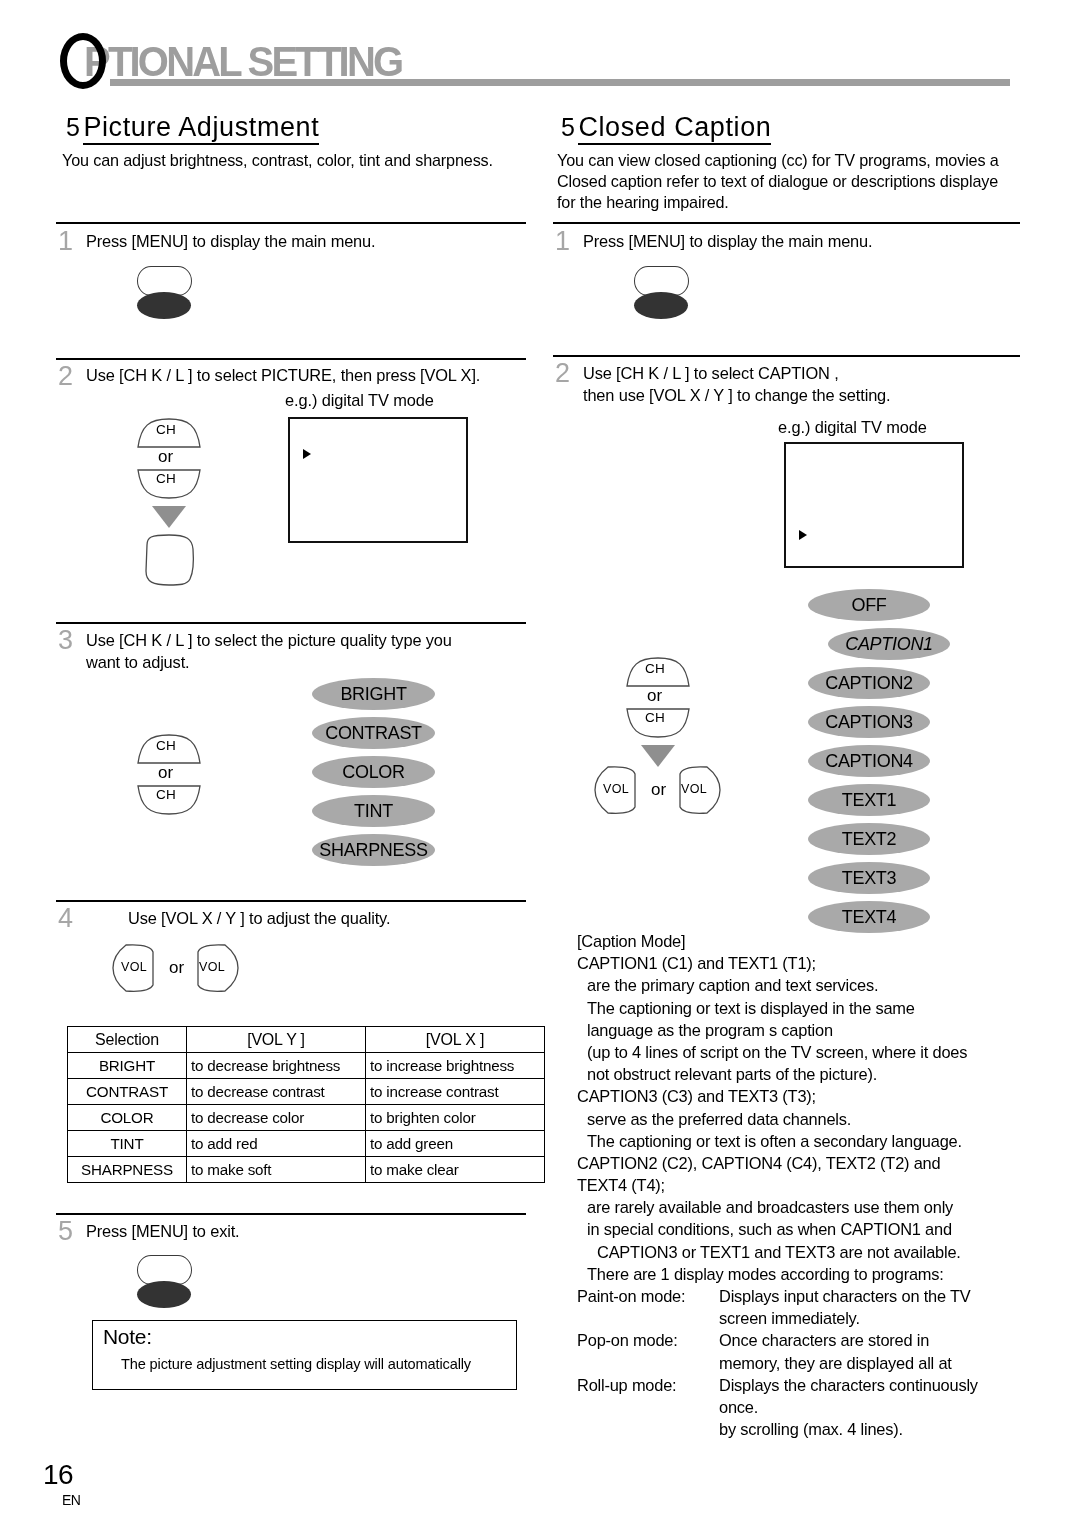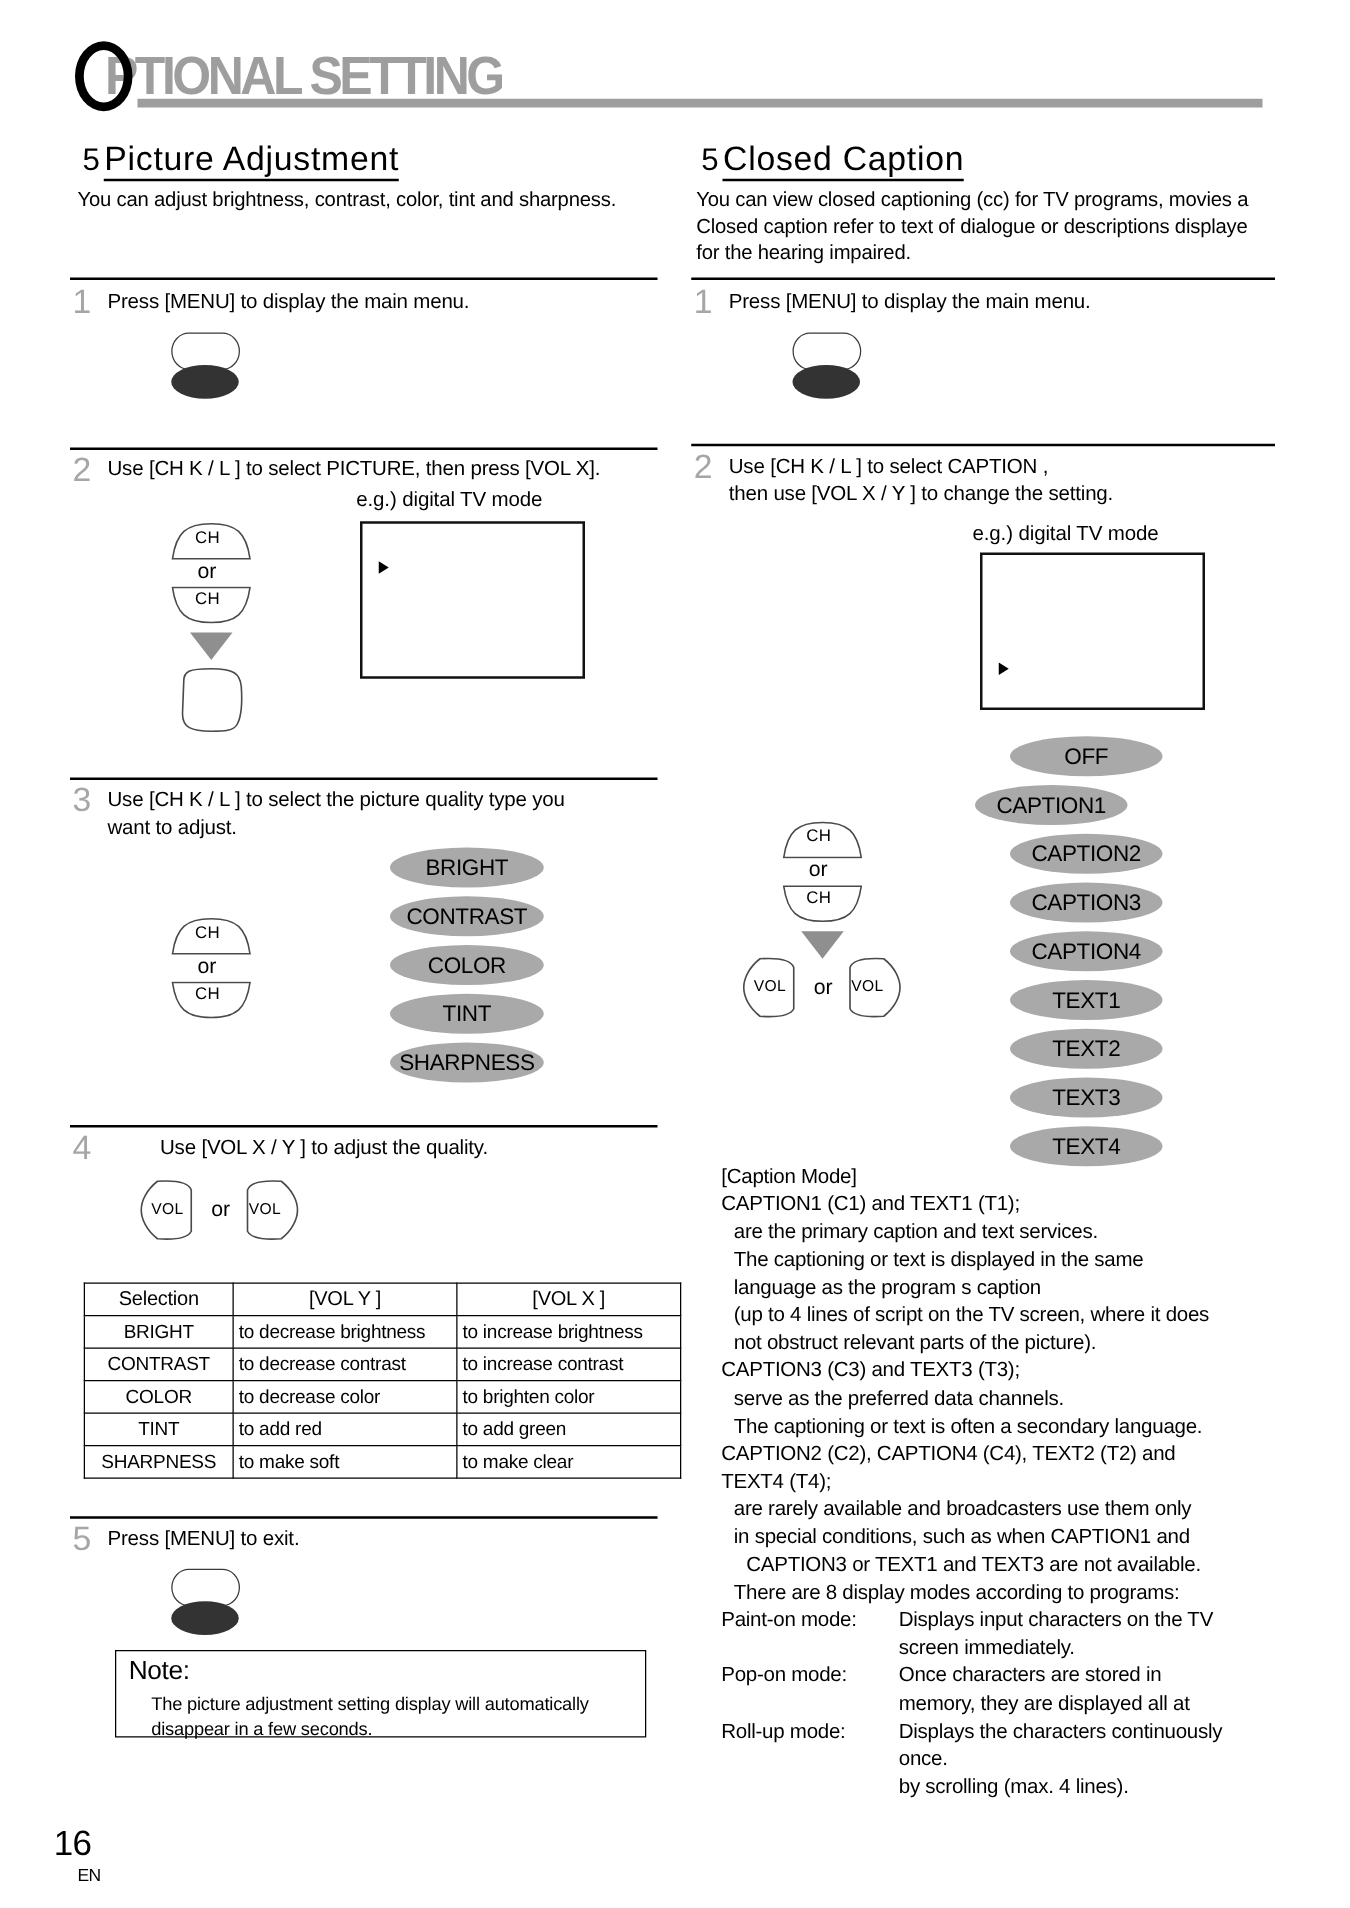--- a/index.html
+++ b/index.html
@@ -420,21 +420,20 @@
   <div class="rule" style="left:56px; top:1213px; width:470px;"></div>
   <div class="step-num" style="left:58px; top:1218px;">5</div>
   <div class="step-txt" style="left:86px; top:1220px;">Press [MENU] to exit.</div>
   <div class="btn-menu" style="left:137px; top:1255px;"></div>
   <div class="btn-menu-dot" style="left:137px; top:1281px;"></div>
 
   <div class="notebox" style="left:92px; top:1320px; width:425px; height:70px;">
     <div class="note-title">Note:</div>
     <div class="note-body">
       <div>The picture adjustment setting display will automatically</div>
-      <div>disappear in a few seconds.</div>
     </div>
   </div>
 
   <div class="sec-title-row" style="left:561px; top:112px;">
     <span class="sec-num">5</span><span class="sec-name">Closed Caption</span>
   </div>
   <div class="sec-intro" style="left:557px; top:171px;">Closed caption refer to text of dialogue or descriptions displaye</div>
   <div class="sec-intro" style="left:557px; top:150px;">You can view closed captioning (cc) for TV programs, movies a</div>
   <div class="sec-intro" style="left:557px; top:192px;">for the hearing impaired.</div>
 
@@ -480,21 +479,21 @@
     <svg width="48" height="52" viewBox="0 0 48 52">
       <path d="M32 3 C16 2, 7 4, 5 10 L5 43 C8 49, 18 50, 32 49 C41 42, 45 33, 45 26 C45 19, 41 10, 32 3 Z" fill="#ffffff" stroke="#4a4a4a" stroke-width="1.3"></path>
     </svg>
   </div>
   <div class="vol-lab" style="left:681px; top:782px;">VOL</div>
 
   <div class="opt-ell" style="left:808px; top:589px; width:122px; height:32px;">
     <span class="bg"></span>
     <span class="lbl">OFF</span>
   </div>
-  <div class="opt-ell" style="left:780px; top:628px; width:122px; height:32px;">
+  <div class="opt-ell" style="left:828px; top:628px; width:122px; height:32px;font-style:italic;">
     <span class="bg"></span>
     <span class="lbl">CAPTION1</span>
   </div>
   <div class="opt-ell" style="left:808px; top:667px; width:122px; height:32px;">
     <span class="bg"></span>
     <span class="lbl">CAPTION2</span>
   </div>
   <div class="opt-ell" style="left:808px; top:706px; width:122px; height:32px;">
     <span class="bg"></span>
     <span class="lbl">CAPTION3</span>
@@ -529,21 +528,21 @@
     <div class="ind1">(up to 4 lines of script on the TV screen, where it does</div>
     <div class="ind1">not obstruct relevant parts of the picture).</div>
     <div>CAPTION3 (C3) and TEXT3 (T3);</div>
     <div class="ind1">serve as the preferred data channels.</div>
     <div class="ind1">The captioning or text is often a secondary language.</div>
     <div>CAPTION2 (C2), CAPTION4 (C4), TEXT2 (T2) and</div>
     <div>TEXT4 (T4);</div>
     <div class="ind1">are rarely available and broadcasters use them only</div>
     <div class="ind1">in special conditions, such as when  CAPTION1  and</div>
     <div class="ind2">CAPTION3  or  TEXT1  and  TEXT3  are not available.</div>
-    <div class="ind1">There are 8 display modes according to programs:</div>
+    <div class="ind1">There are 1 display modes according to programs:</div>
 
     <div class="mode-row">
       <span class="mode-k">Paint-on mode:</span>
       <span class="mode-v">Displays input characters on the TV</span>
     </div>
     <div class="mode-row">
       <span class="mode-k"></span>
       <span class="mode-v">screen immediately.</span>
     </div>
 

